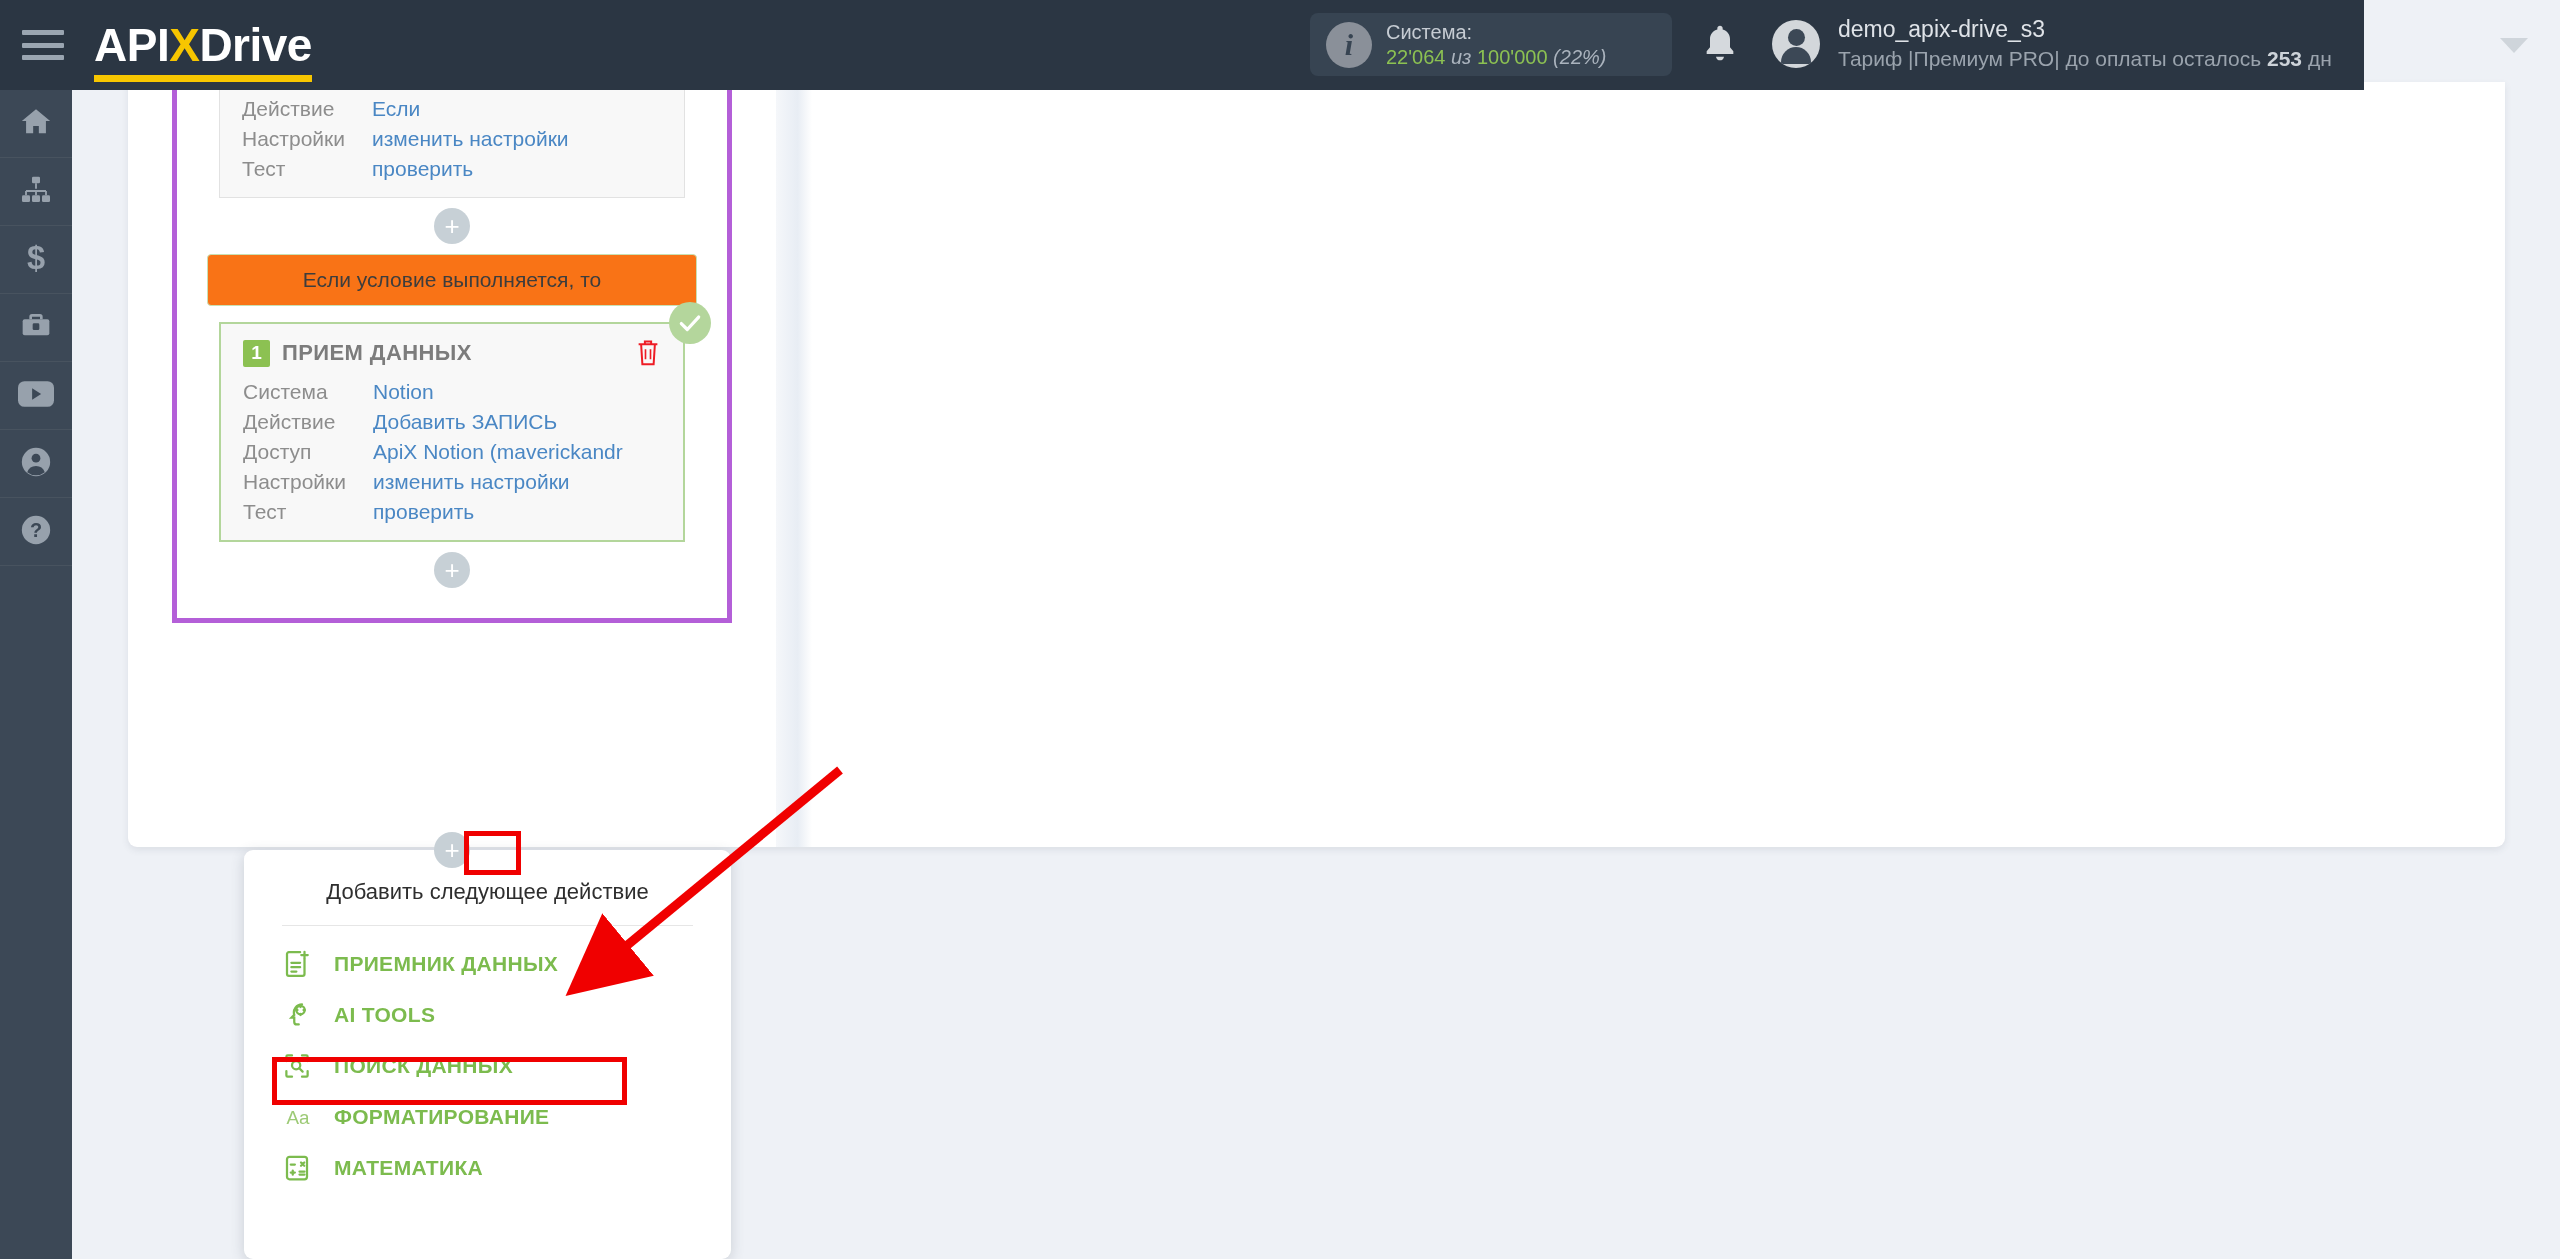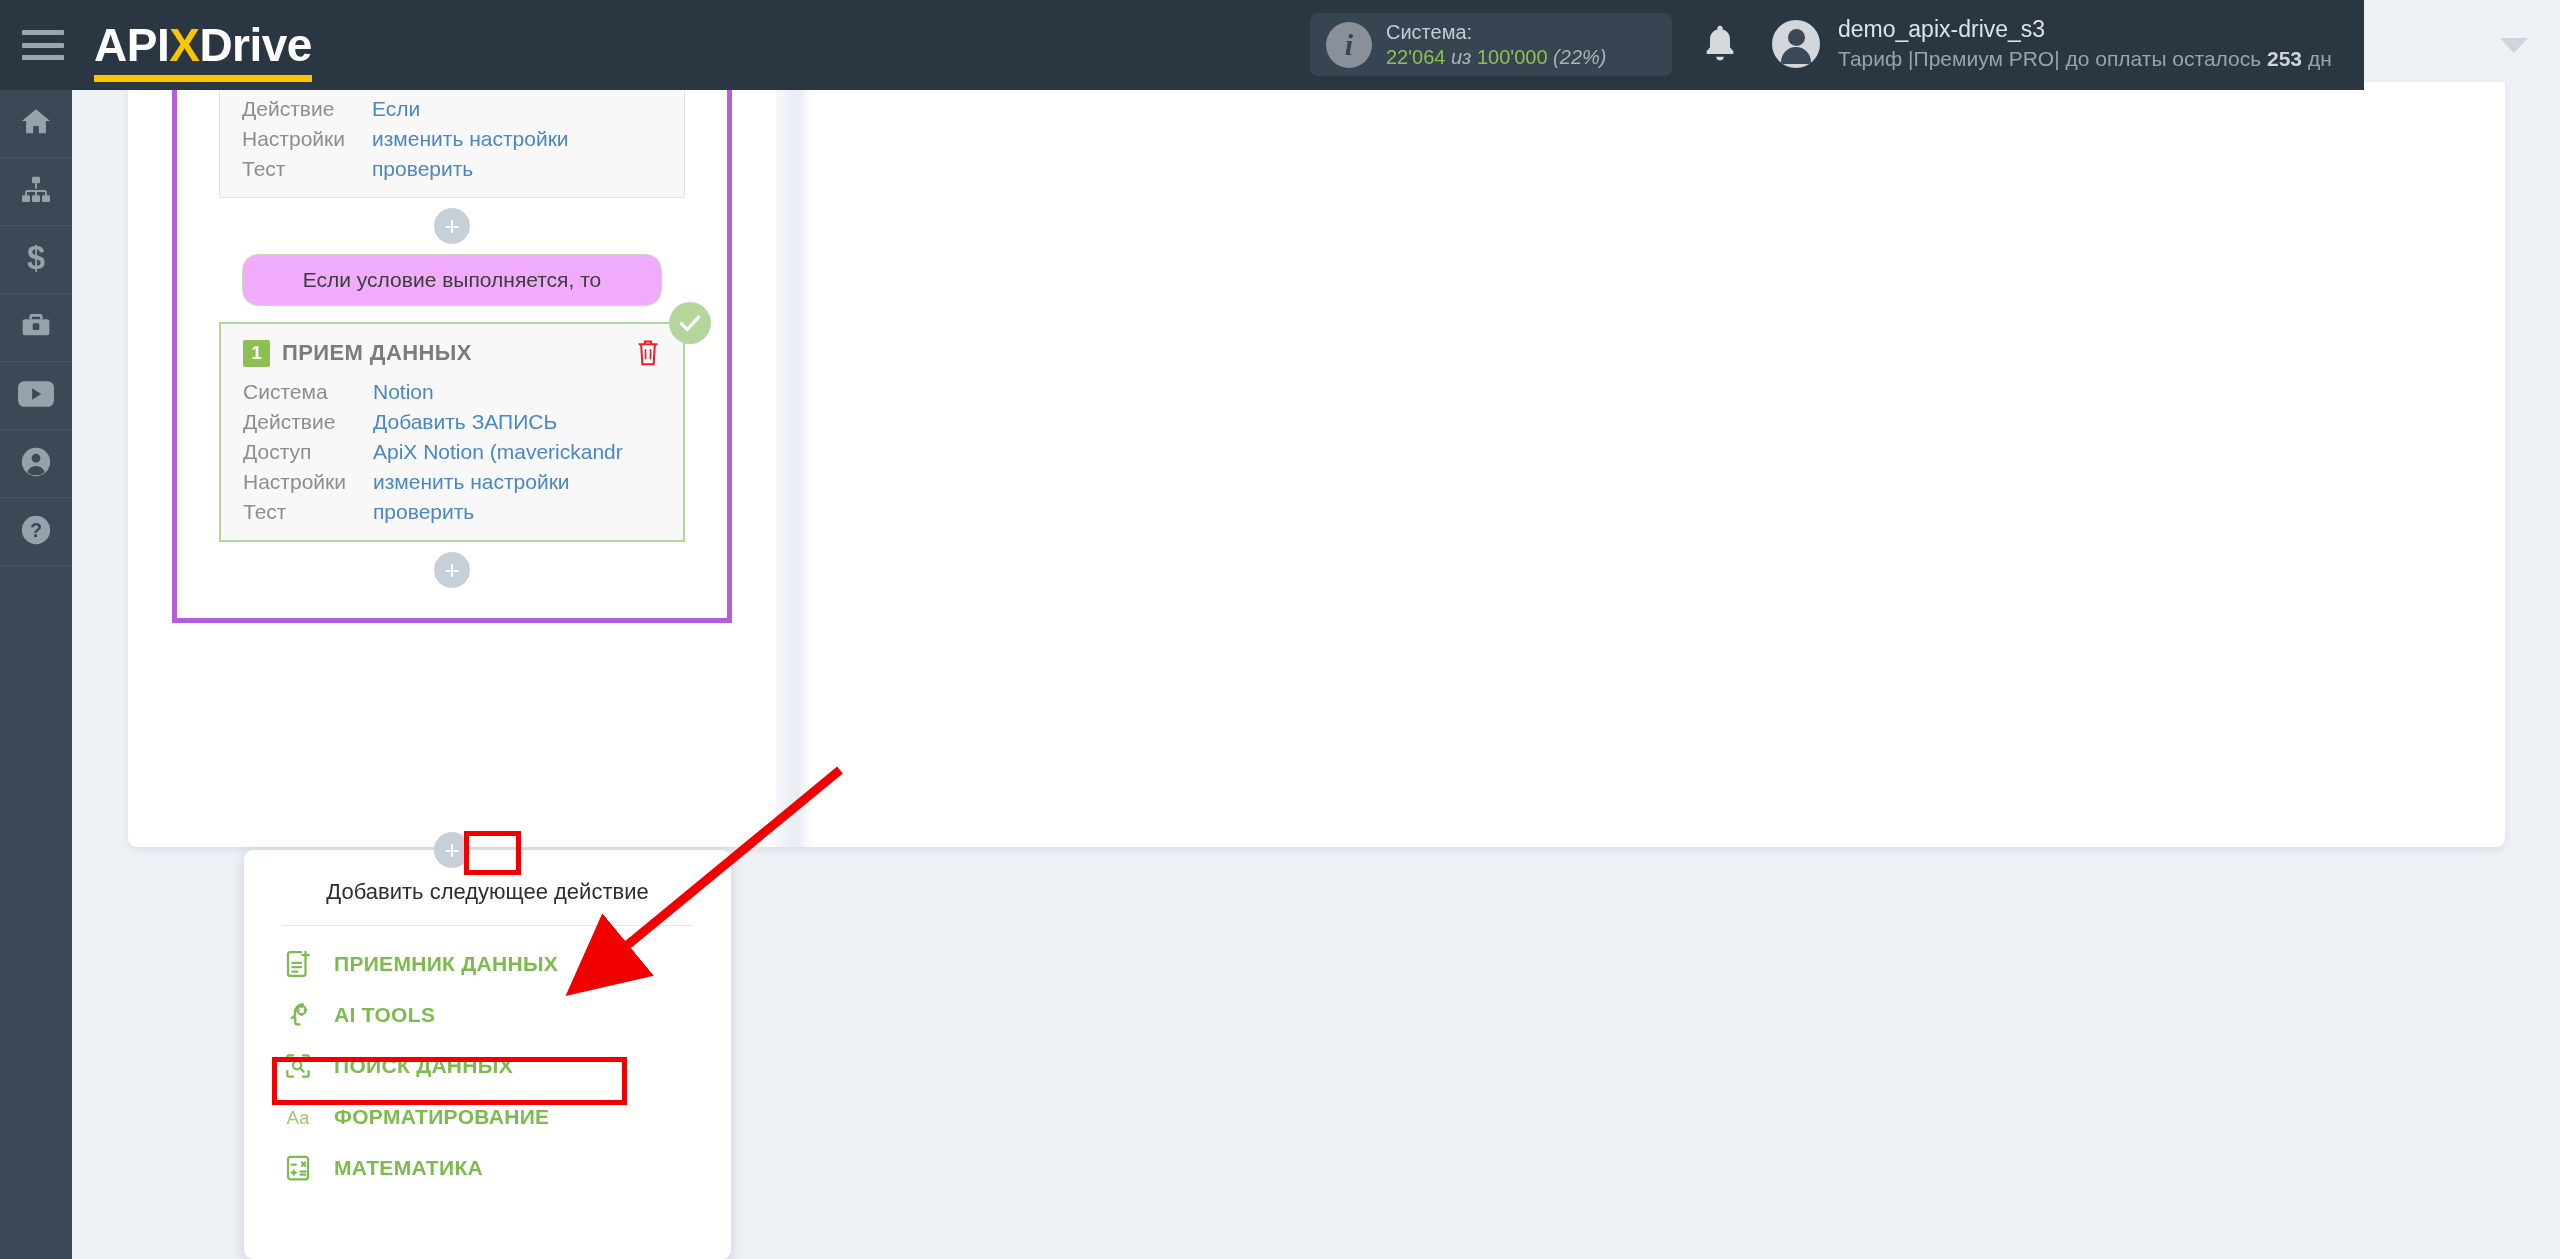--- a/index.html
+++ b/index.html
@@ -154,22 +154,22 @@
   .plus-row { display:flex; justify-content:center; align-items:center; height: 56px; }
   .plus-btn {
     width: 36px; height: 36px; border-radius: 50%;
     background: #c7d0d6; color:#ffffff;
     display:flex; align-items:center; justify-content:center;
     font-size: 26px; line-height: 1; font-weight: 300; cursor: pointer;
     user-select:none;
   }
 
   .cond-bar {
-    width: 420px; margin: 0 auto;
-    background: #f0abfc; border: 1px solid #c9e0b3; border-radius: 16px;
+    width: 490px; margin: 0 auto;
+    background: #f97316; border: 1px solid #c9e0b3; border-radius: 4px;
     height: 52px; display:flex; align-items:center; justify-content:center;
     color: #3d3d3d; font-size: 21px;
   }
 
   .check-badge {
     position: absolute; right: -28px; top: -22px;
     width: 42px; height: 42px; border-radius: 50%;
     background: #b4d69c;
     display:flex; align-items:center; justify-content:center;
     z-index: 5;
@@ -202,21 +202,21 @@
   }
   .dd-sep { height: 1px; background: #e6e6e6; margin: 0 38px; }
   .dd-list { padding: 12px 0 0 0; }
   .dd-item {
     display: flex; align-items: center; gap: 20px;
     height: 51px; padding-left: 38px; cursor: pointer;
   }
   .dd-item .lbl {
     color: #7cbb4e; font-size: 21px; font-weight: bold; letter-spacing: .3px;
   }
-  .dd-ic { width: 32px; height: 32px; flex: 0 0 32px; display:flex; align-items:center; justify-content:center; }
+  .dd-ic { width: 32px; height: 32px; flex: 0 0 32px; display:flex; align-items:center; justify-content:flex-start; }
   .dd-ic svg { stroke: #7cbb4e; fill: none; }
 
   .hl-box-item {
     position: absolute; left: 200px; top: 975px;
     width: 355px; height: 48px;
     border: 5px solid #f00000; z-index: 25; pointer-events: none;
   }
 
   .arrow-svg { position: absolute; left: 0; top: 0; width: 2560px; height: 1259px; z-index: 30; pointer-events:none; }
 </style>

